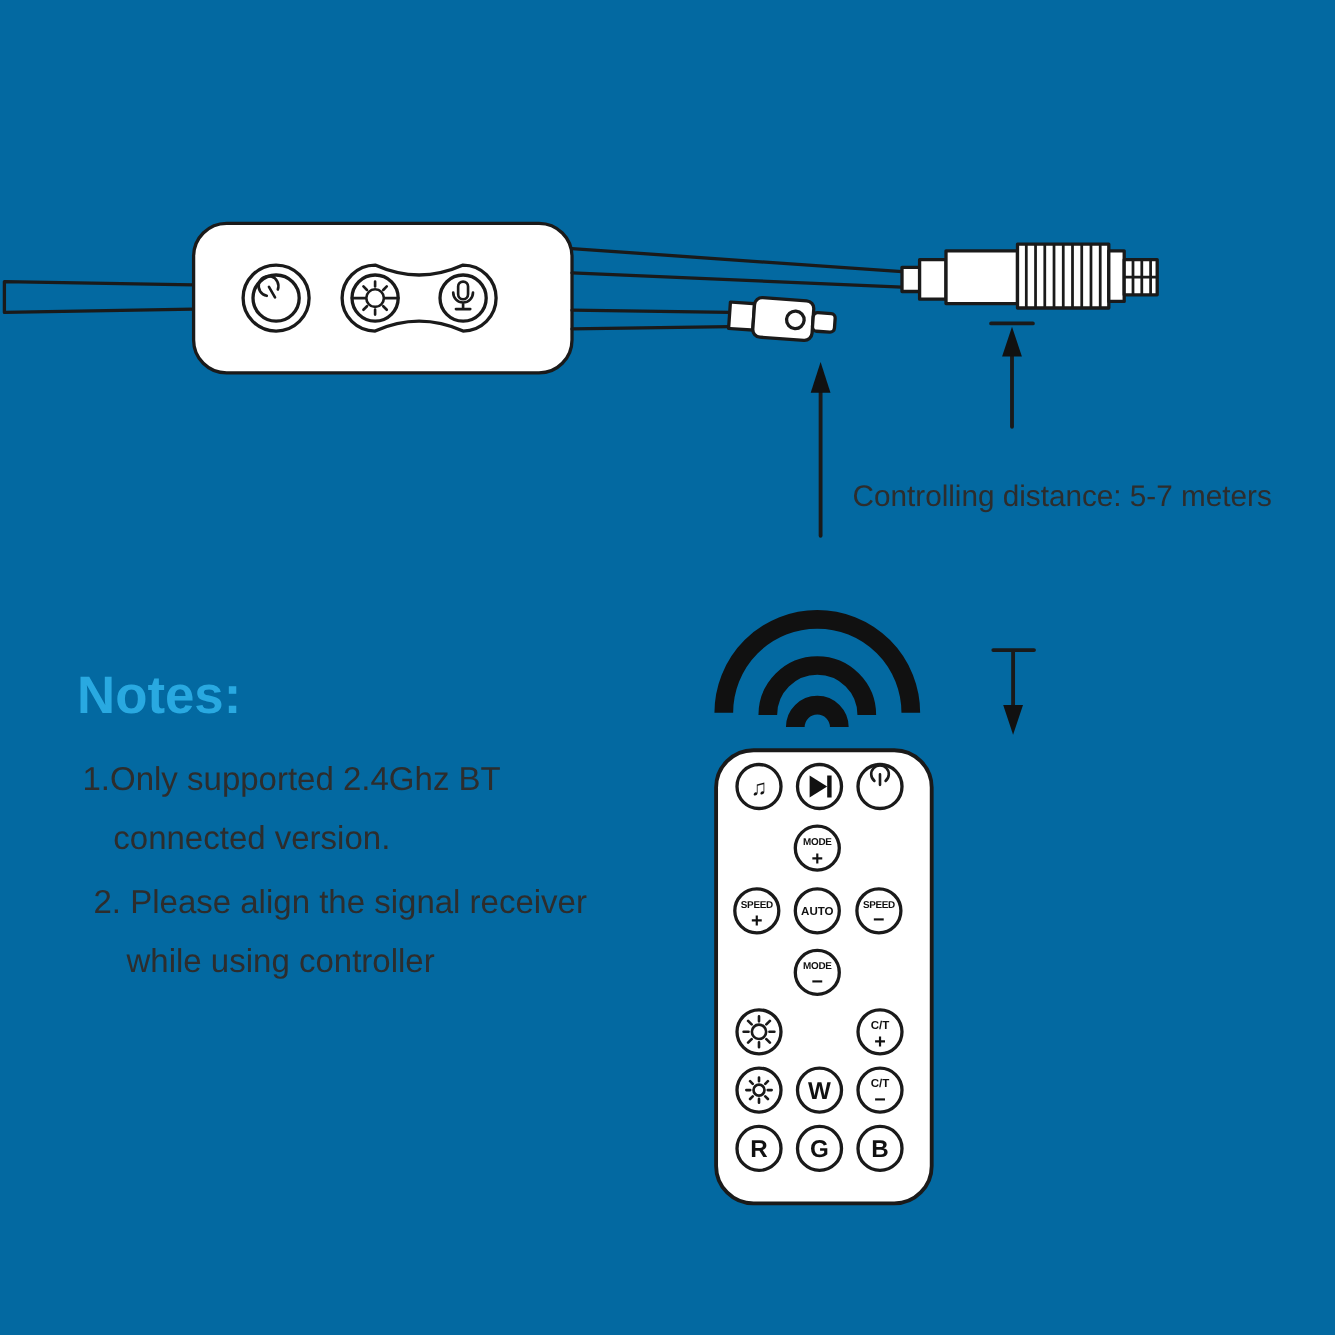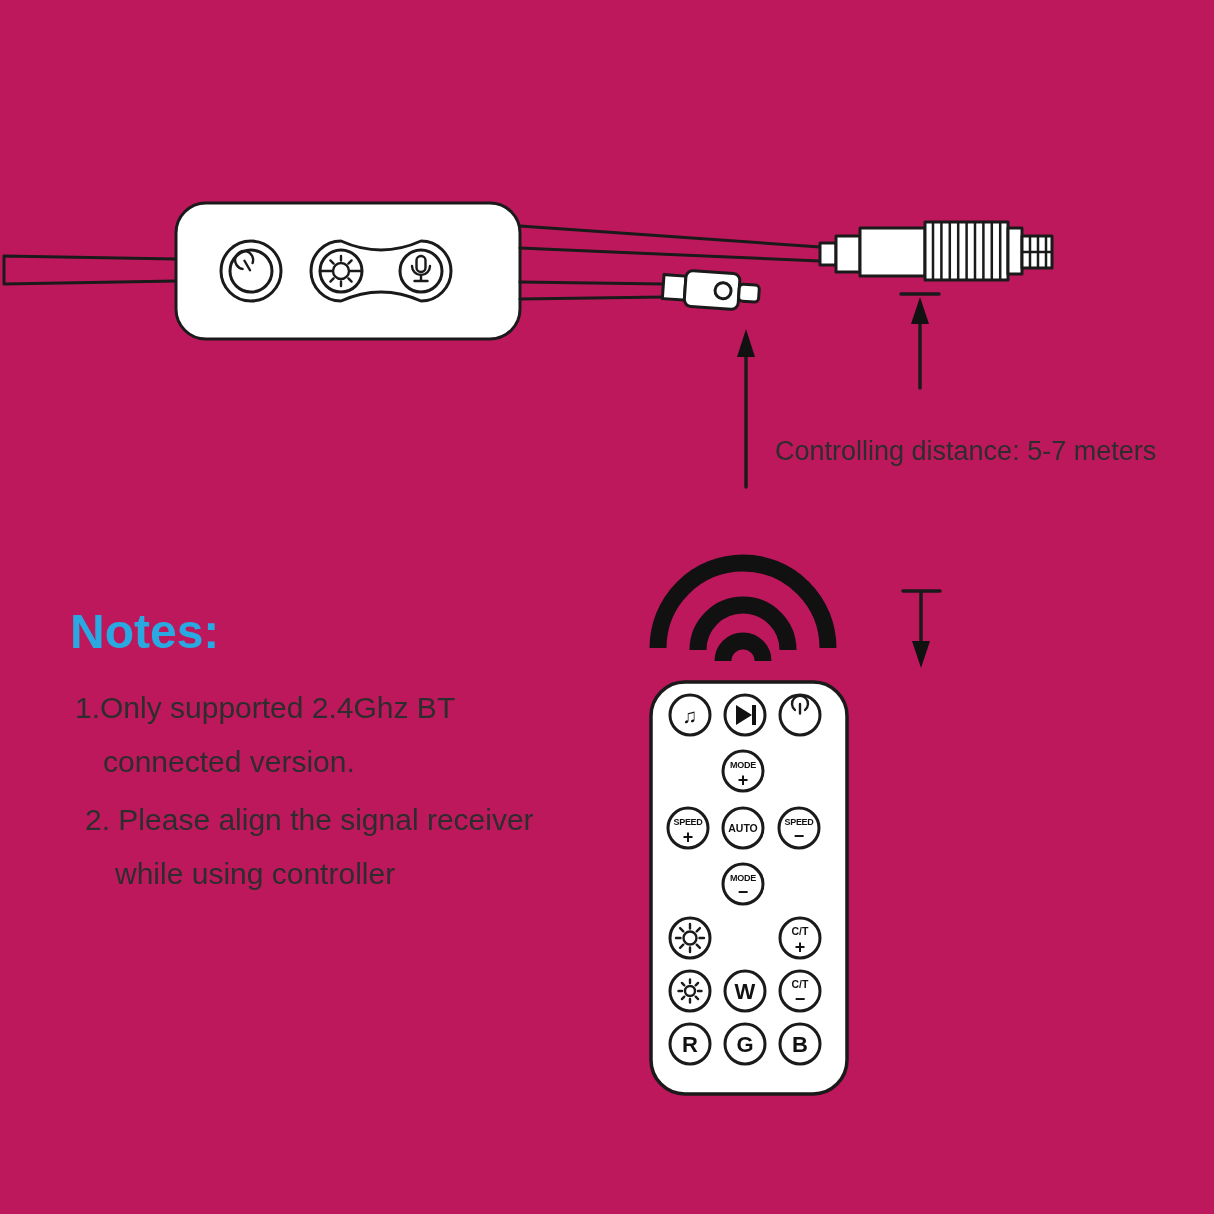--- a/index.html
+++ b/index.html
@@ -1,16 +1,16 @@
 <!DOCTYPE html>
 <html><head>
 <meta charset="utf-8">
 <style>
   html,body{margin:0;padding:0;background:#ffffff;}
-  .page{width:1214px;height:1214px;position:relative;background:#be185d;}
+  .page{width:1214px;height:1214px;position:relative;background:#0369a1;}
   svg{display:block;}
   .ln{fill:none;stroke:#1a1a1a;stroke-width:3;stroke-linecap:round;stroke-linejoin:round;}
   .lnf{fill:#ffffff;stroke:#1a1a1a;stroke-width:3;stroke-linejoin:round;}
   .thin{stroke-width:2.4;}
   .rib{stroke-width:2.5;stroke-linecap:butt;}
   .fillb{fill:#111111;stroke:none;}
   .wifi{fill:none;stroke:#111111;stroke-width:17;stroke-linecap:butt;}
   text{font-family:"Liberation Sans","DejaVu Sans",sans-serif;}
   .t-title{font-size:48px;font-weight:bold;}
   .t-note{font-size:30px;fill:#2d2d2d;}

